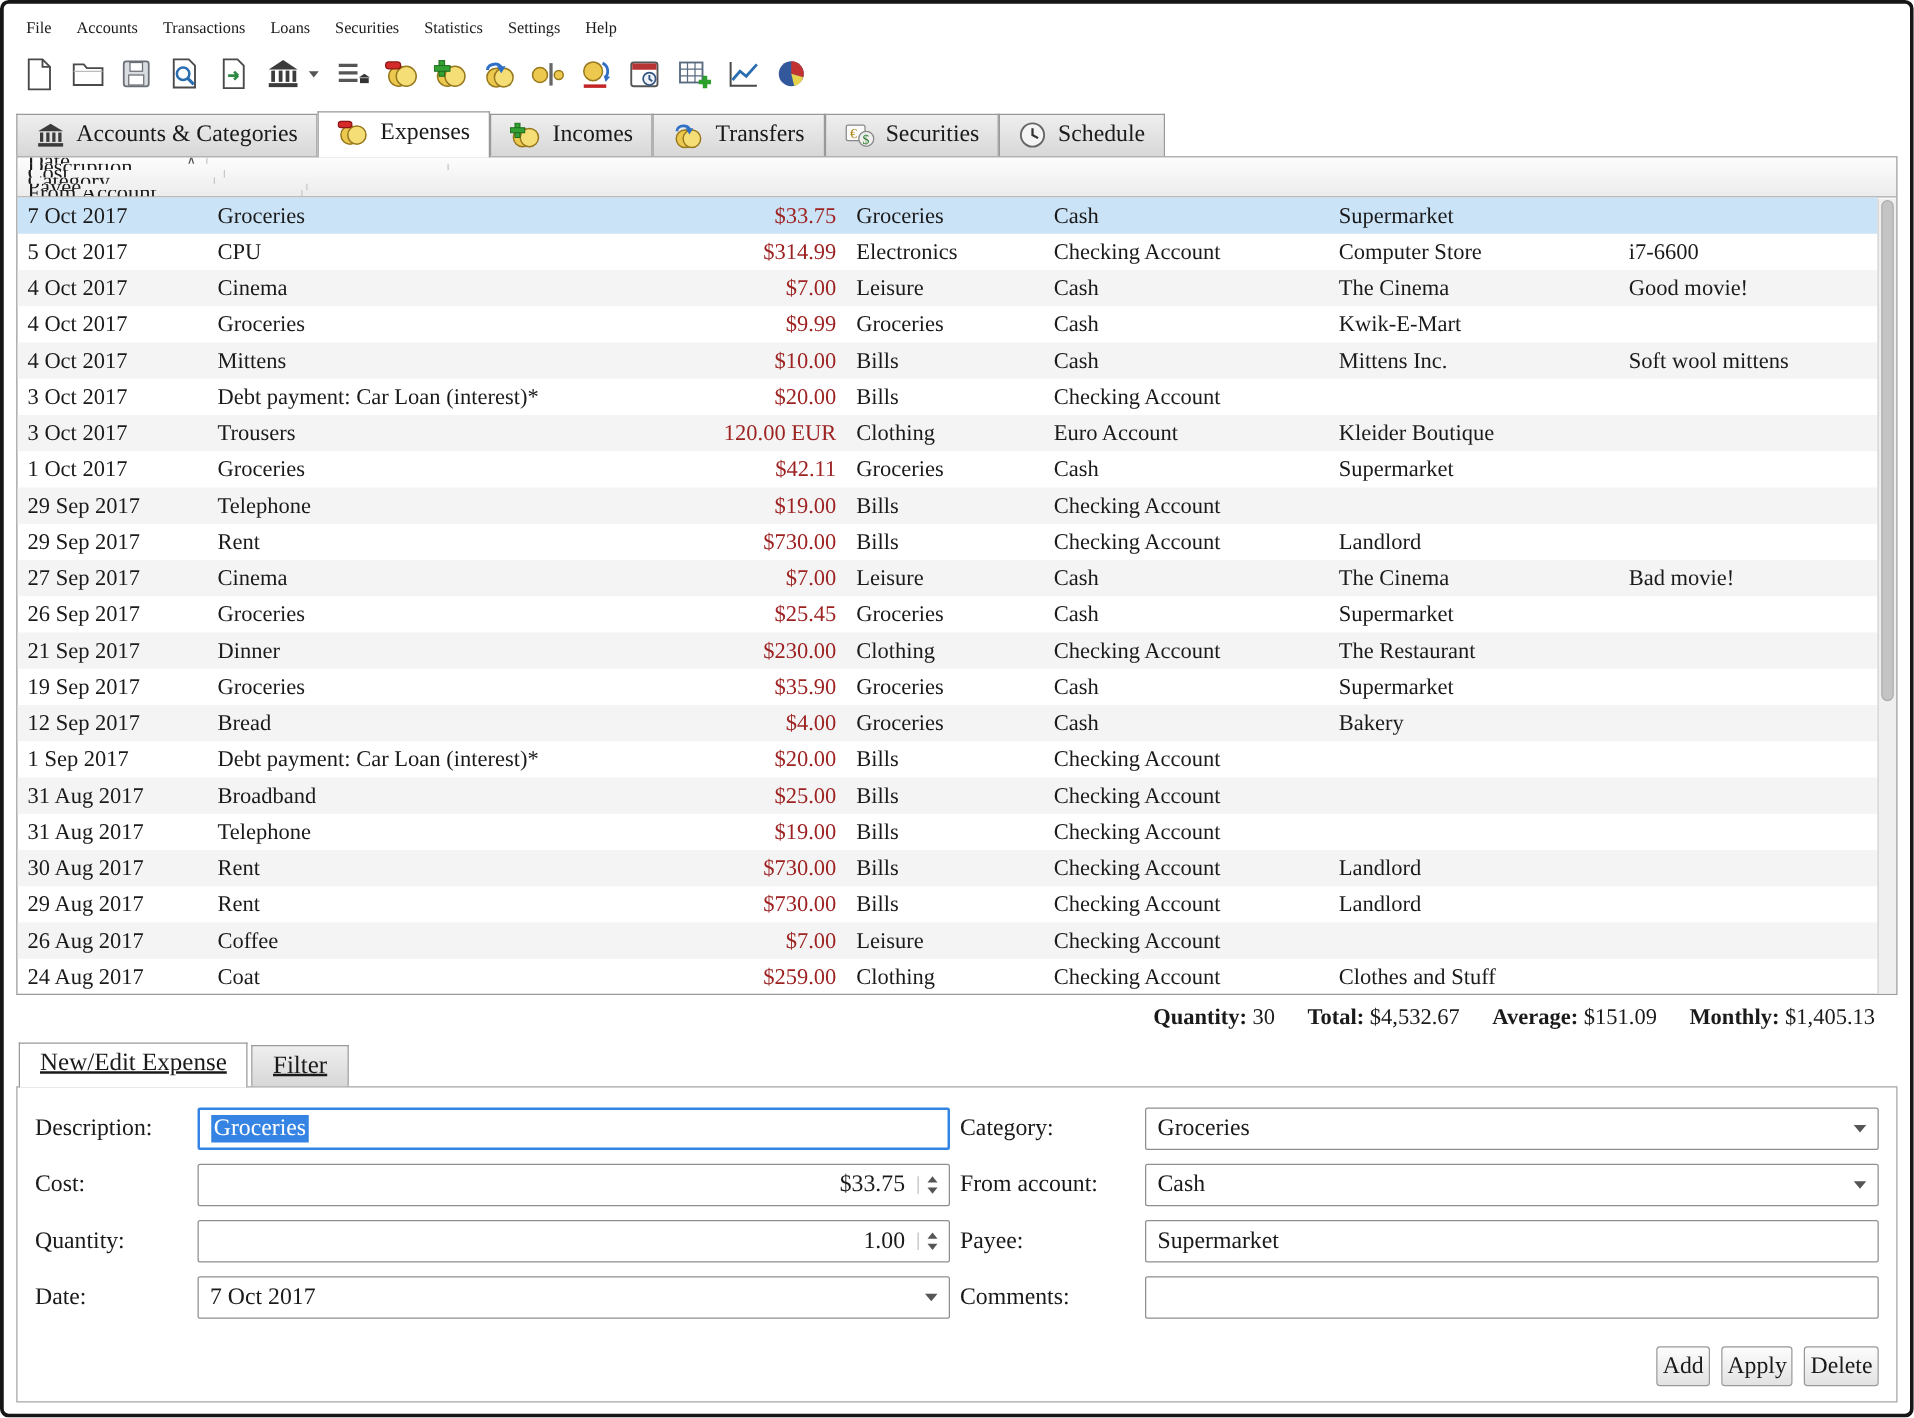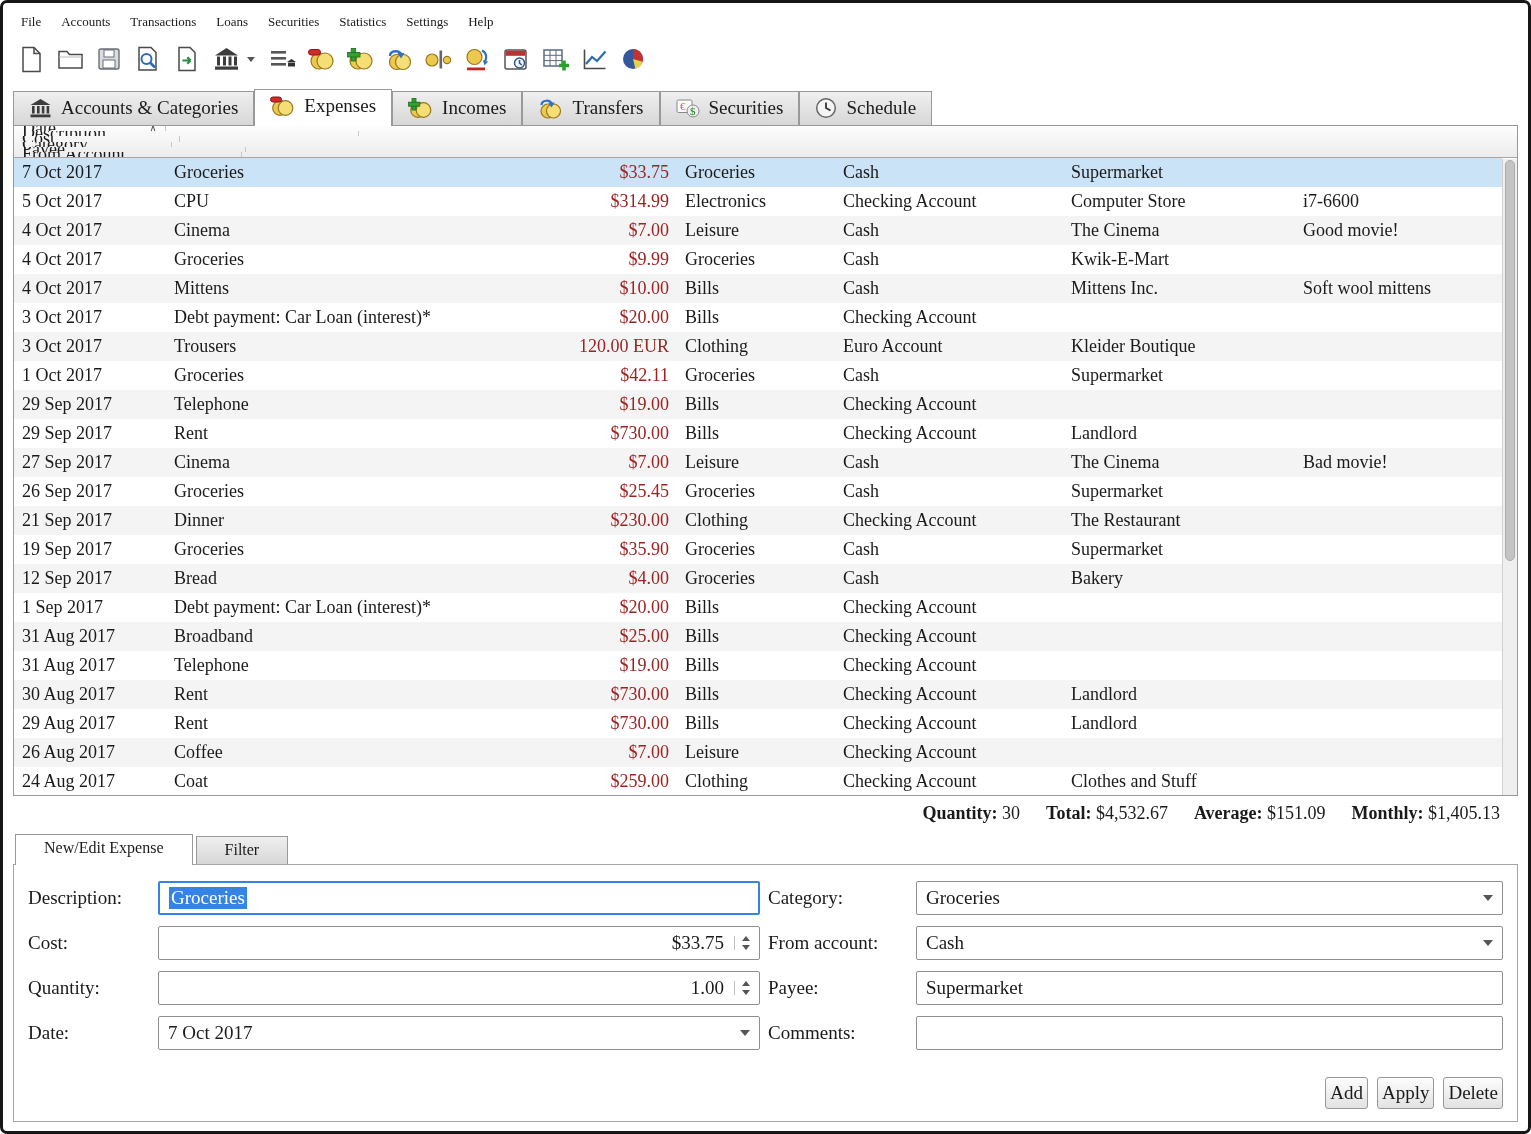--- a/index.html
+++ b/index.html
@@ -37,21 +37,21 @@
   .cell { padding:0 8px; white-space:nowrap; overflow:hidden; }
   .cell.cost { text-align:right; color:var(--cost-text,#9d2222); }
   .vscroll { position:absolute; top:33px; right:0; bottom:0; width:15px; background:#efefef; border-left:1px solid #d2d2d2; }
   .vthumb { position:absolute; top:1px; left:2px; right:2px; height:63%; background:#c4c4c4; border-radius:7px; border:1px solid #ababab; }
   
   .summary { display:flex; justify-content:flex-end; align-items:center; padding:5px 28px; font-size:18px; flex:0 0 34px; }
   .sgroup { margin-left:26px; white-space:nowrap; }
   .sgroup b { font-weight:bold; }
   
   .etabbar { display:flex; align-items:flex-end; padding:4px 0 0 12px; flex:0 0 33px; }
-  .etab { font-size:16px; padding:4px 28px 5px; background:linear-gradient(#efefef,#d7d7d7); border:1px solid #999; border-bottom:none; margin-right:3px; }
+  .etab { font-size:20px; padding:4px 16px 5px; background:linear-gradient(#efefef,#d7d7d7); border:1px solid #999; border-bottom:none; margin-right:3px;text-decoration:underline; }
   .etab.active { background:#fff; position:relative; z-index:3; margin-bottom:-1px; padding-bottom:8px; }
   
   .editor { margin:0 10px 9px; border:1px solid #a6a6a6; background:#fff; flex:1;
     padding:16px 14px 12px; display:grid; grid-template-columns:122px 602px 140px 1fr;
     grid-template-rows:34px 34px 34px 34px auto; row-gap:11px; column-gap:8px; align-items:center; font-size:19px; }
   .flabel { white-space:nowrap; }
   .input { height:34px; border:1px solid #8f8f8f; border-radius:2px; background:#fff; display:flex;
     align-items:center; padding:0 9px; font-size:19px; font-family:inherit; width:100%; color:#1a1a1a; }
   input.input { outline:none; }
   .input.focus { border:2px solid var(--accent,#3584e4); }

